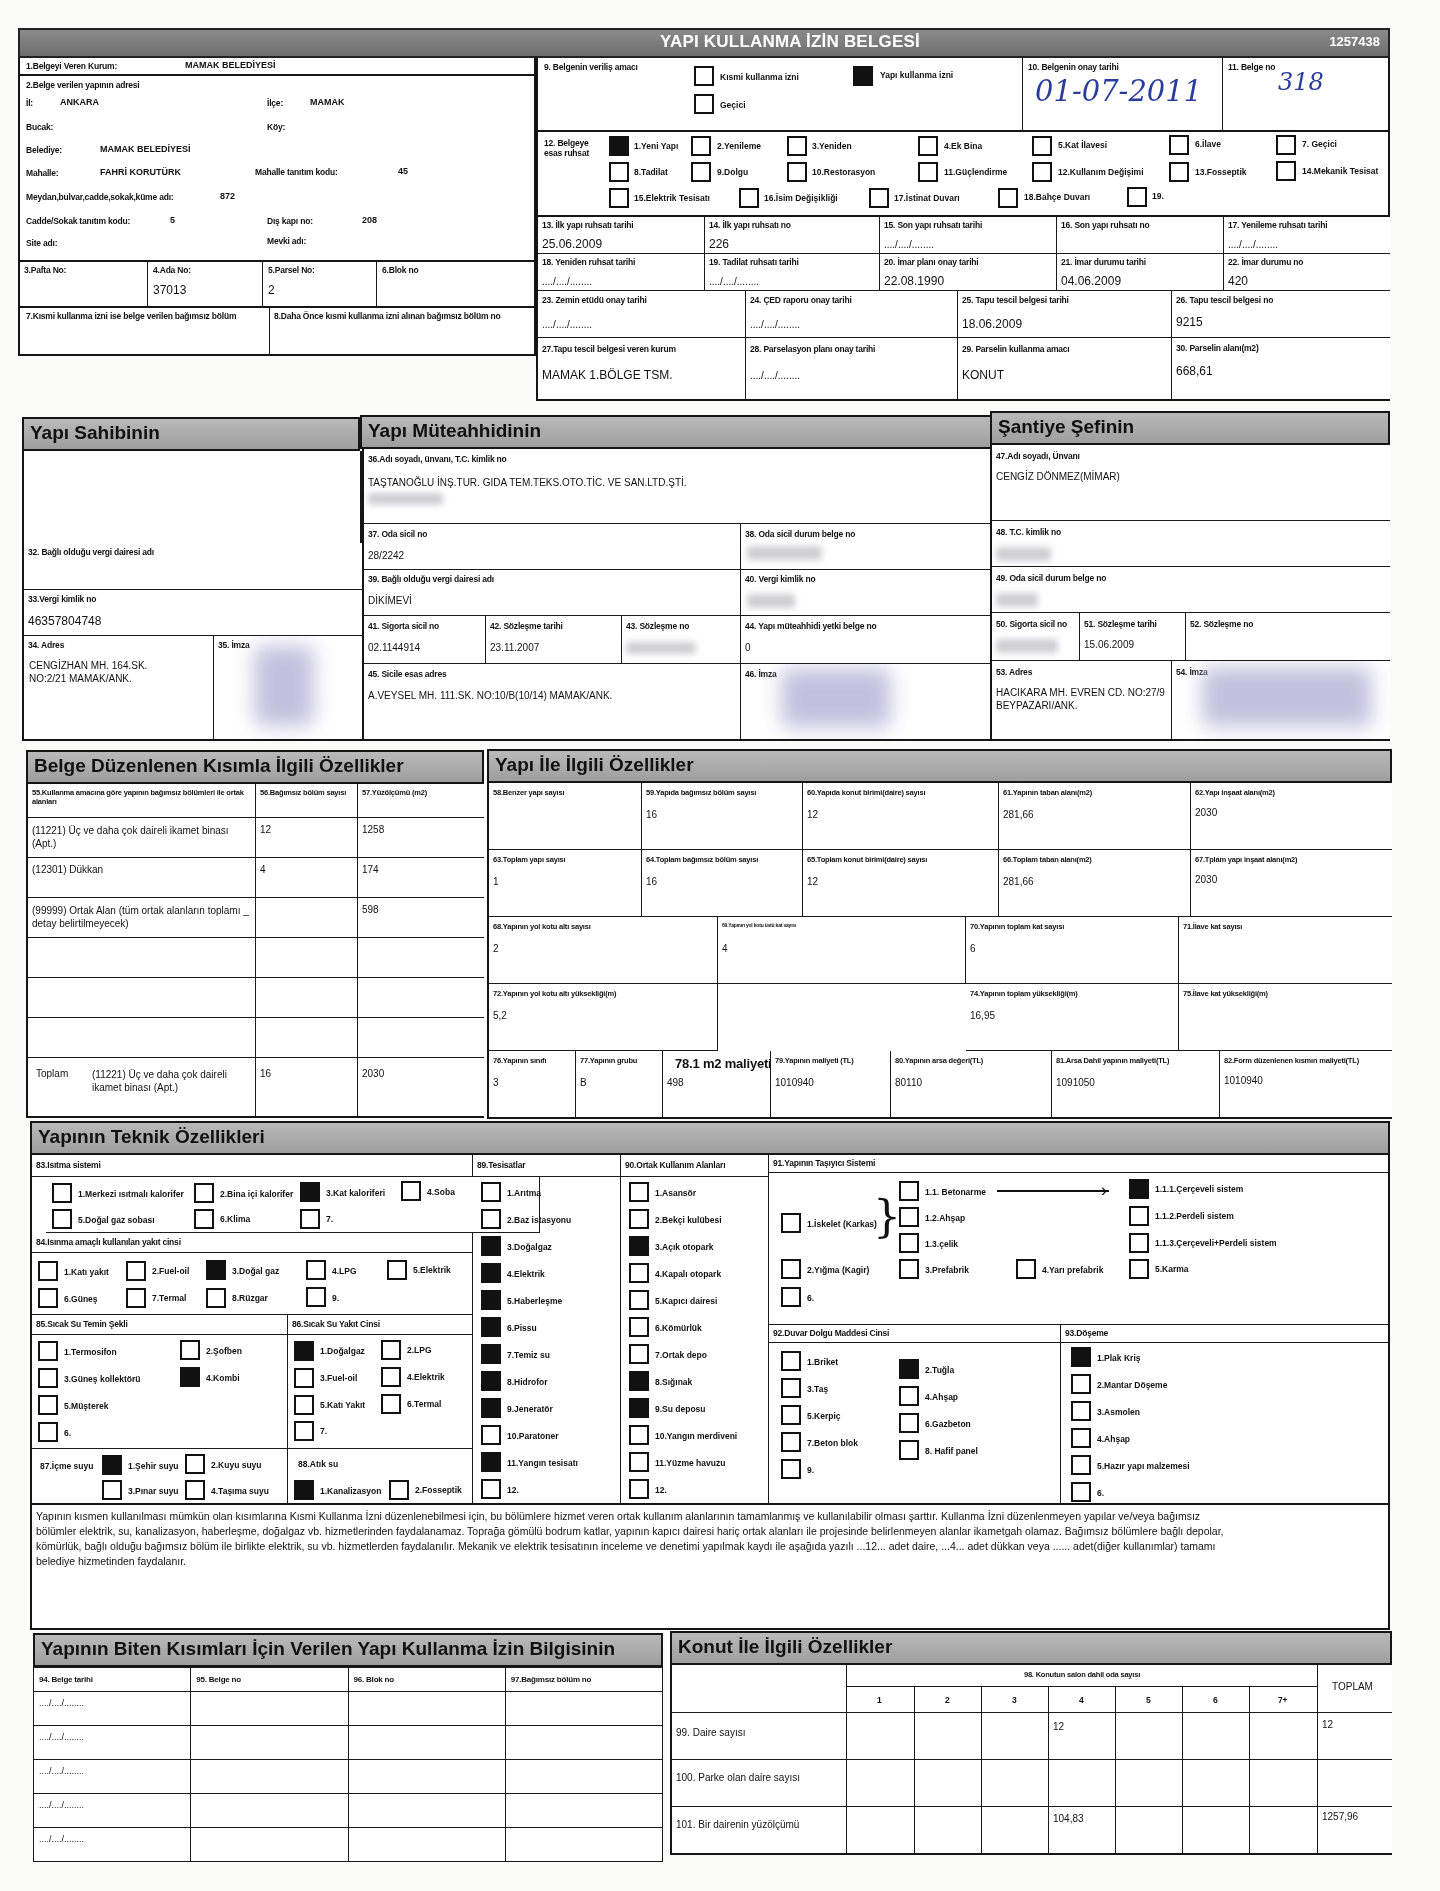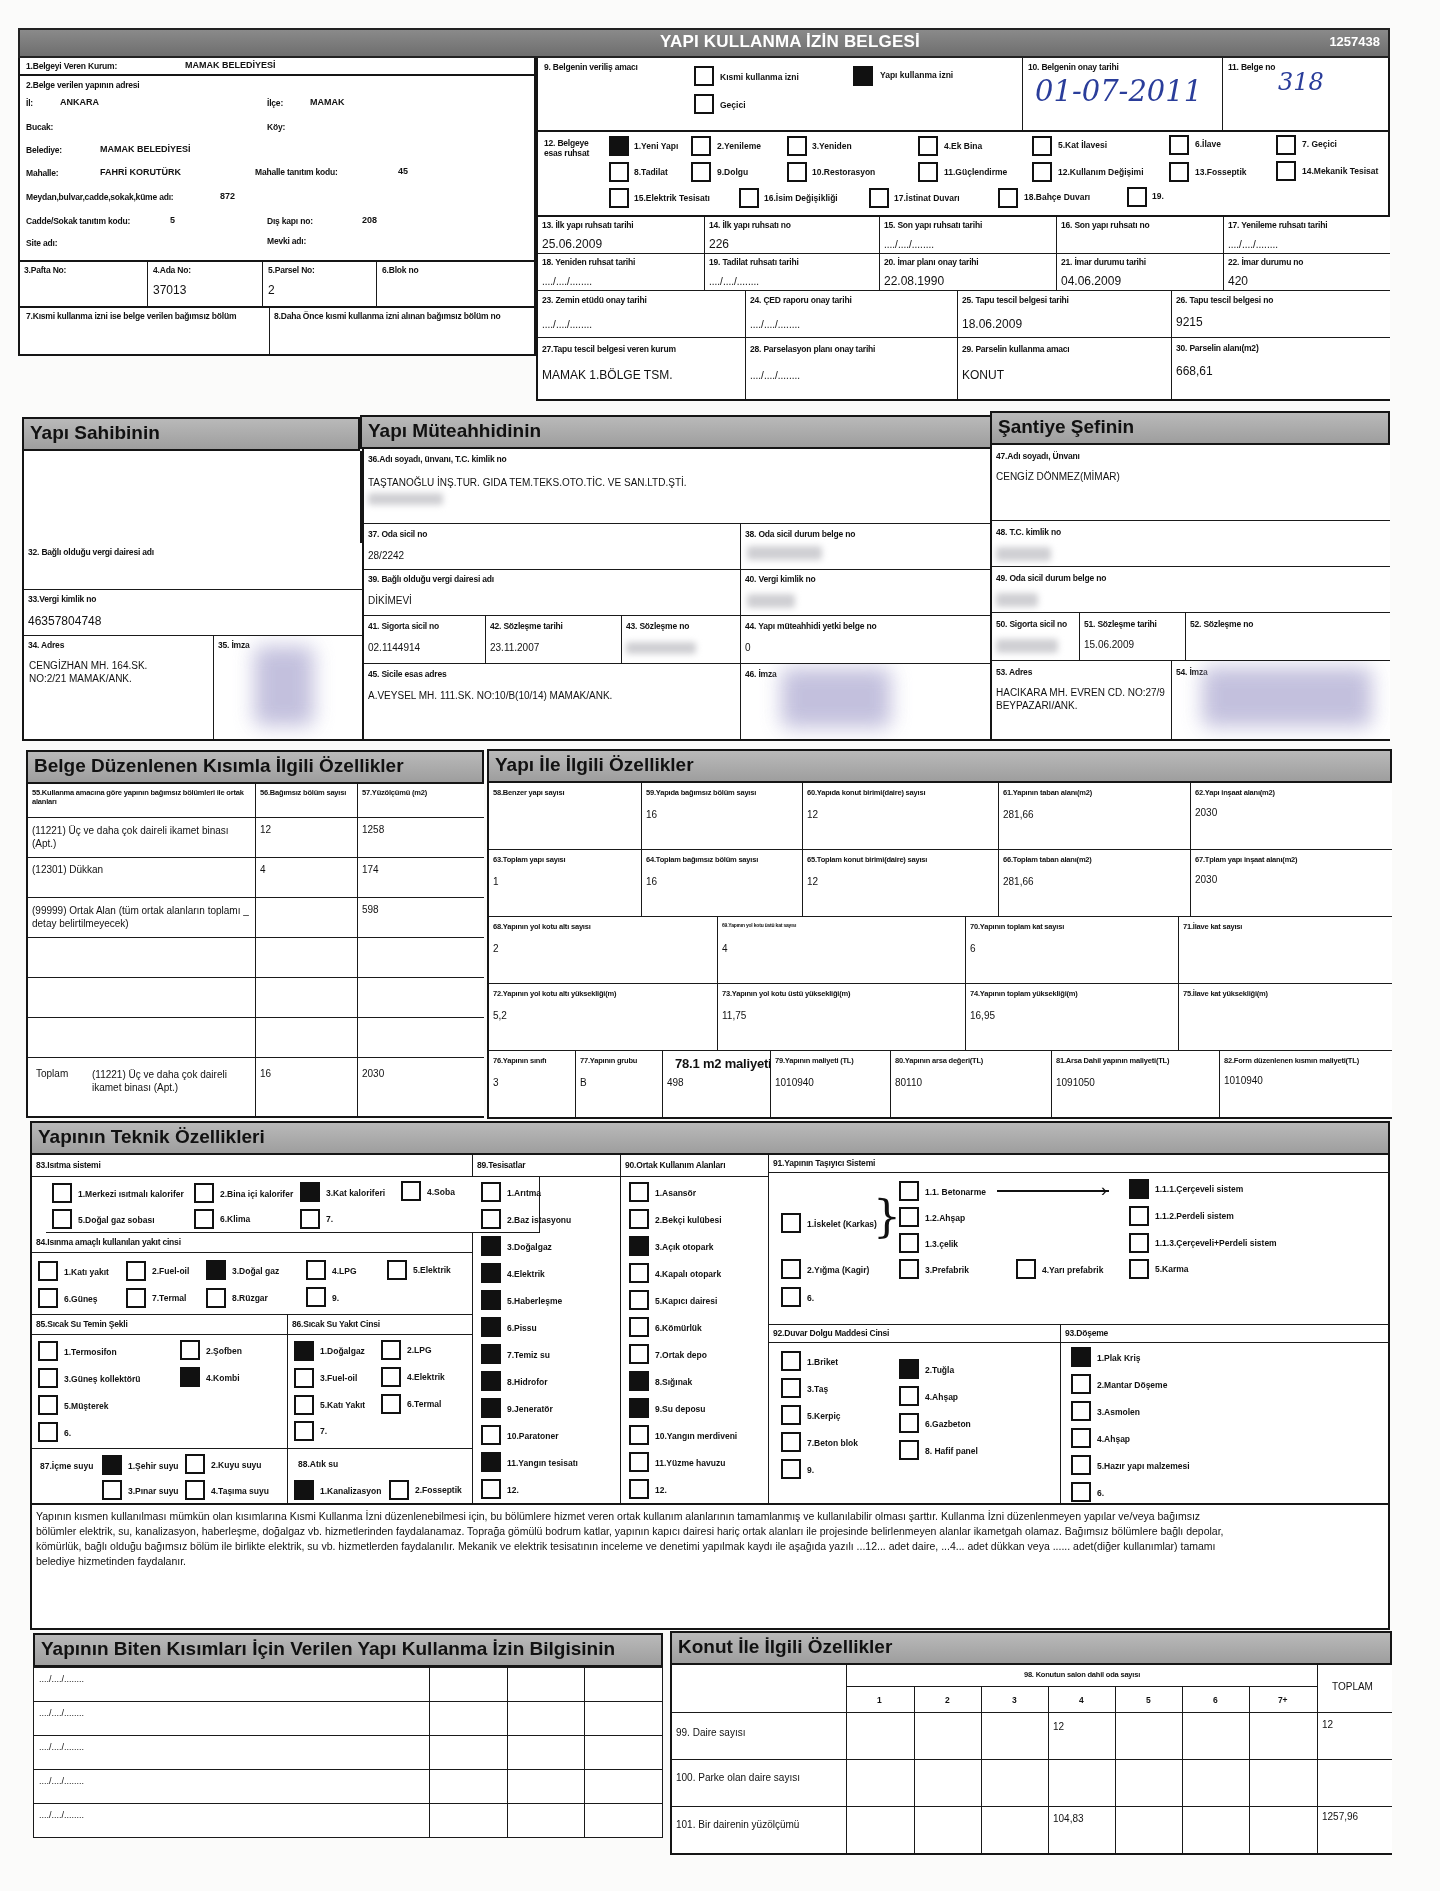--- a/index.html
+++ b/index.html
@@ -453,24 +453,20 @@
       <span class="val-sm" style="left:4px;top:26px;">6</span>
     </div>
   <div class="cell" style="left:690px;top:134px;width:213px;height:67px;border-right:none;">
       <span class="lbl" style="left:4px;top:5px;font-size:7.5px;">71.İlave kat sayısı</span>
     </div>
 
   <div class="cell" style="left:0;top:201px;width:229px;height:67px;">
       <span class="lbl" style="left:4px;top:5px;font-size:7.5px;">72.Yapının yol kotu altı yüksekliği(m)</span>
       <span class="val-sm" style="left:4px;top:26px;">5,2</span>
     </div>
-  <div class="cell" style="left:229px;top:201px;width:248px;height:67px;">
-      <span class="lbl" style="left:4px;top:5px;font-size:7.5px;">73.Yapının yol kotu üstü yüksekliği(m)</span>
-      <span class="val-sm" style="left:4px;top:26px;">11,75</span>
-    </div>
   <div class="cell" style="left:477px;top:201px;width:213px;height:67px;">
       <span class="lbl" style="left:4px;top:5px;font-size:7.5px;">74.Yapının toplam yüksekliği(m)</span>
       <span class="val-sm" style="left:4px;top:26px;">16,95</span>
     </div>
   <div class="cell" style="left:690px;top:201px;width:213px;height:67px;border-right:none;">
       <span class="lbl" style="left:4px;top:5px;font-size:7.5px;">75.İlave kat yüksekliği(m)</span>
     </div>
 
   <div class="cell" style="left:0;top:268px;width:87px;height:66px;border-bottom:none;">
       <span class="lbl" style="left:4px;top:5px;font-size:7.5px;">76.Yapının sınıfı</span>
@@ -746,20 +742,26 @@
 <div class="box" style="left:30px;top:1505px;width:1360px;height:125px;border-top:none;">
   <span class="para" style="left:4px;top:4px;white-space:nowrap;font-size:10.5px;">Yapının kısmen kullanılması mümkün olan kısımlarına Kısmi Kullanma İzni düzenlenebilmesi için, bu bölümlere hizmet veren ortak kullanım alanlarının tamamlanmış ve kullanılabilir olması şarttır. Kullanma İzni düzenlenmeyen yapılar ve/veya bağımsız</span>
   <span class="para" style="left:4px;top:19px;white-space:nowrap;font-size:10.5px;">bölümler elektrik, su, kanalizasyon, haberleşme, doğalgaz vb. hizmetlerinden faydalanamaz. Toprağa gömülü bodrum katlar, yapının kapıcı dairesi hariç ortak alanları ile projesinde belirlenmeyen alanlar ikametgah olamaz. Bağımsız bölümlere bağlı depolar,</span>
   <span class="para" style="left:4px;top:34px;white-space:nowrap;font-size:10.5px;">kömürlük, bağlı olduğu bağımsız bölüm ile birlikte elektrik, su vb. hizmetlerden faydalanılır. Mekanik ve elektrik tesisatının inceleme ve denetimi yapılmak kaydı ile aşağıda yazılı ...12... adet daire, ...4... adet dükkan veya ...... adet(diğer kullanımlar) tamamı</span>
   <span class="para" style="left:4px;top:49px;white-space:nowrap;font-size:10.5px;">belediye hizmetinden faydalanır.</span>
 </div>
 
 <div class="sec-head" style="left:33px;top:1633px;width:630px;">Yapının Biten Kısımları İçin Verilen Yapı Kullanma İzin Bilgisinin</div>
 <table class="grid" style="left:33px;top:1667px;width:630px;">
   <tbody>
+      <tr style="height:24px;">
+    <td style="width:125px;"><span class="lbl" style="position:static;font-size:8px;">94. Belge tarihi</span></td>
+    <td style="width:125px;"><span class="lbl" style="position:static;font-size:8px;">95. Belge no</span></td>
+    <td style="width:125px;"><span class="lbl" style="position:static;font-size:8px;">96. Blok no</span></td>
+    <td style="width:125px;"><span class="lbl" style="position:static;font-size:8px;">97.Bağımsız bölüm no</span></td>
+  </tr>
   <tr style="height:34px;">
         <td><span style="font-size:9px;">..../..../........</span></td>
         <td></td>
         <td></td>
         <td></td>
       </tr>
   <tr style="height:34px;">
         <td><span style="font-size:9px;">..../..../........</span></td>
         <td></td>
         <td></td>

